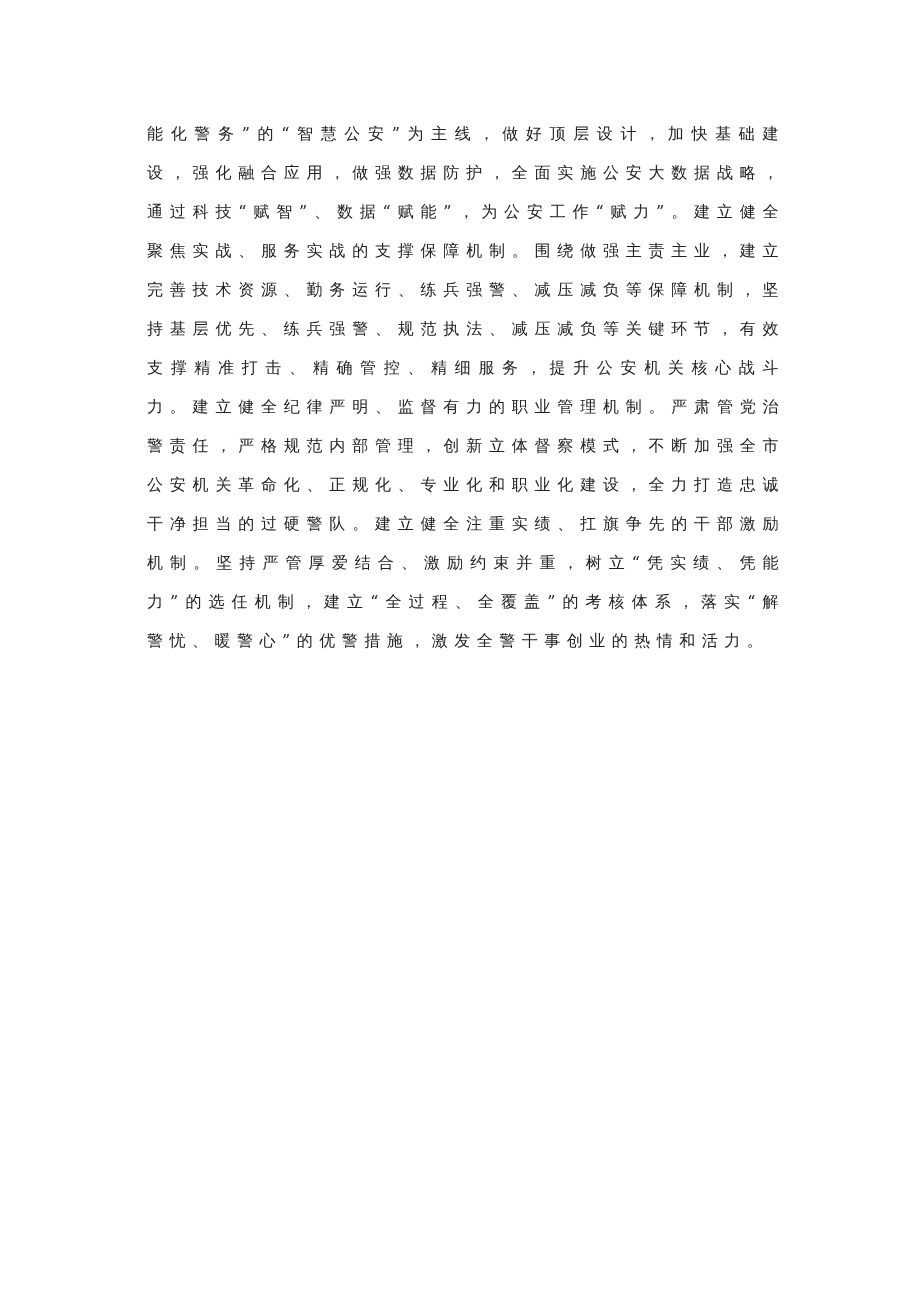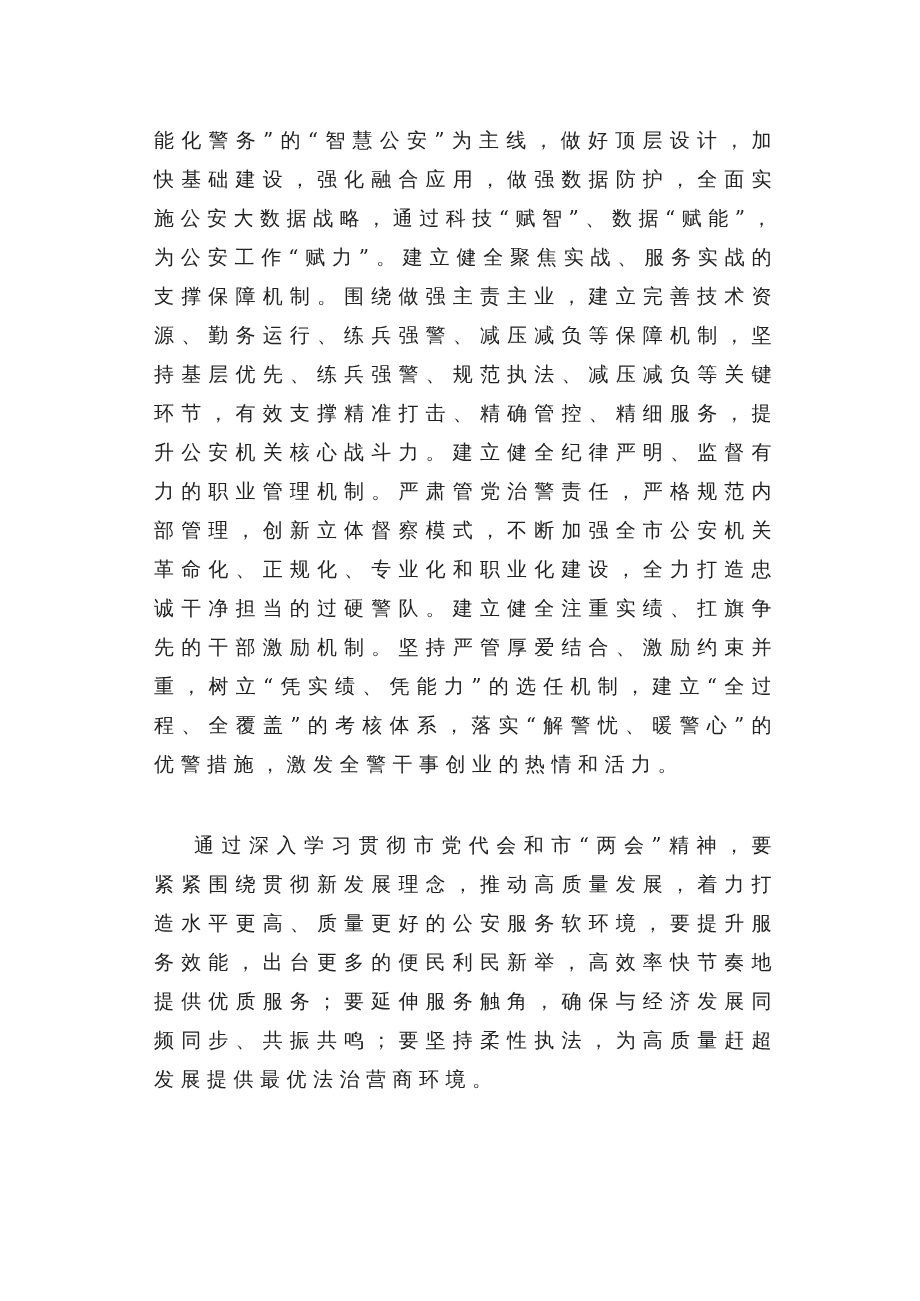--- a/index.html
+++ b/index.html
@@ -15,35 +15,34 @@
       font-family: "DejaVu Serif", "Liberation Serif", serif;
       color: #222222;
     }
     .page {
       position: absolute;
       left: 143px;
       top: 110px;
       width: 646px;
     }
     .para {
-      margin: 11px;
-      font-size: 20px;
+      margin: 4px;
+      font-size: 16px;
       line-height: 39px;
       letter-spacing: 6.5px;
       text-align: justify;
       text-justify: inter-ideograph;
       word-break: break-all;
     }
     .para.indent {
       text-indent: 2em;
     }
     .gap1 { height: 20px; }
     .gap2 { height: 40px; }
   </style>
 </head>
 <body>
 
 <div class="page">
   <p class="para">能化警务”的“智慧公安”为主线，做好顶层设计，加快基础建设，强化融合应用，做强数据防护，全面实施公安大数据战略，通过科技“赋智”、数据“赋能”，为公安工作“赋力”。建立健全聚焦实战、服务实战的支撑保障机制。围绕做强主责主业，建立完善技术资源、勤务运行、练兵强警、减压减负等保障机制，坚持基层优先、练兵强警、规范执法、减压减负等关键环节，有效支撑精准打击、精确管控、精细服务，提升公安机关核心战斗力。建立健全纪律严明、监督有力的职业管理机制。严肃管党治警责任，严格规范内部管理，创新立体督察模式，不断加强全市公安机关革命化、正规化、专业化和职业化建设，全力打造忠诚干净担当的过硬警队。建立健全注重实绩、扛旗争先的干部激励机制。坚持严管厚爱结合、激励约束并重，树立“凭实绩、凭能力”的选任机制，建立“全过程、全覆盖”的考核体系，落实“解警忧、暖警心”的优警措施，激发全警干事创业的热情和活力。</p>
   <div class="gap1"></div>
-  <p class="para indent">通过深入学习贯彻市党代会和市“两会”精神，要紧紧围绕贯彻新发展理念，推动高质量发展，着力打造水平更高、质量更好的公安服务软环境，要提升服务效能，出台更多的便民利民新举，高效率快节奏地提供优质服务；要延伸服务触角，确保与经济发展同频同步、共振共鸣；要坚持柔性执法，为高质量赶超发展提供最优法治营商环境。</p>
   <div class="gap2"></div>
 </div>
 
 </body></html>

